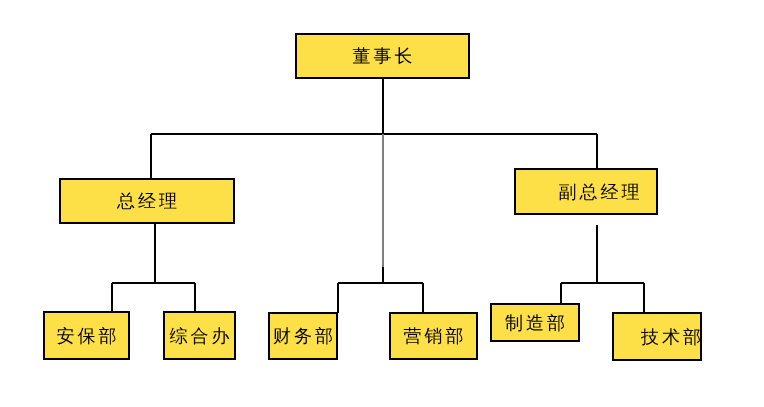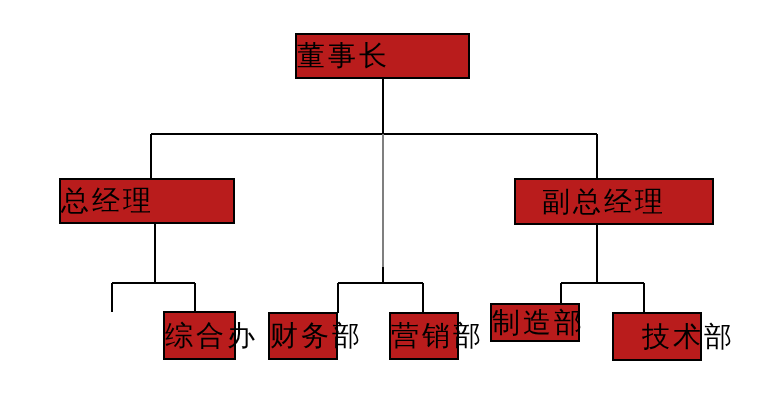--- a/index.html
+++ b/index.html
@@ -19,42 +19,42 @@
     position: absolute;
     left: 0;
     top: 0;
     width: 764px;
     height: 407px;
   }
   .node {
     position: absolute;
     box-sizing: border-box;
     border: 2px solid #000000;
-    background: #b91c1c;
+    background: #fde047;
     display: flex;
     align-items: center;
-    justify-content: flex-start;
+    justify-content: center;
     color: #000000;
-    font-size: 28px;
+    font-size: 18px;
     letter-spacing: 3px;
     white-space: nowrap;
   }
   .node .label {
     margin-right: -3px; 
   }
   
   #node-chairman        { left: 295px; top: 33px;  width: 175px; height: 46px; }
   
   #node-gm              { left: 59px;  top: 178px; width: 176px; height: 46px; }
-  #node-dgm             { left: 514px; top: 178px; width: 200px; height: 47px; padding-left: 26px; }
+  #node-dgm             { left: 514px; top: 168px; width: 144px; height: 47px; padding-left: 26px; }
   
   #node-security        { left: 43px;  top: 311px; width: 87px;  height: 49px; }
   #node-office          { left: 163px; top: 311px; width: 73px;  height: 49px; }
   #node-finance         { left: 268px; top: 312px; width: 70px;  height: 48px; }
-  #node-marketing       { left: 389px; top: 312px; width: 70px;  height: 48px; }
+  #node-marketing       { left: 389px; top: 312px; width: 89px;  height: 48px; }
   #node-manufacturing   { left: 490px; top: 303px; width: 90px;  height: 39px; }
   #node-technology      { left: 612px; top: 312px; width: 90px;  height: 49px; padding-left: 28px; }
 </style>
 </head>
 <body>
 
 <div class="canvas">
 
   <svg class="connectors" width="764" height="407" viewBox="0 0 764 407" xmlns="http://www.w3.org/2000/svg">
     <g stroke="#000000" stroke-width="1.2" shape-rendering="crispEdges" fill="none">
@@ -91,20 +91,23 @@
   </div>
 
   <div class="node" id="node-gm">
     <span class="label">总经理</span>
   </div>
 
   <div class="node" id="node-dgm">
     <span class="label">副总经理</span>
   </div>
 
+  <div class="node" id="node-security">
+    <span class="label">安保部</span>
+  </div>
 
   <div class="node" id="node-office">
     <span class="label">综合办</span>
   </div>
 
   <div class="node" id="node-finance">
     <span class="label">财务部</span>
   </div>
 
   <div class="node" id="node-marketing">

